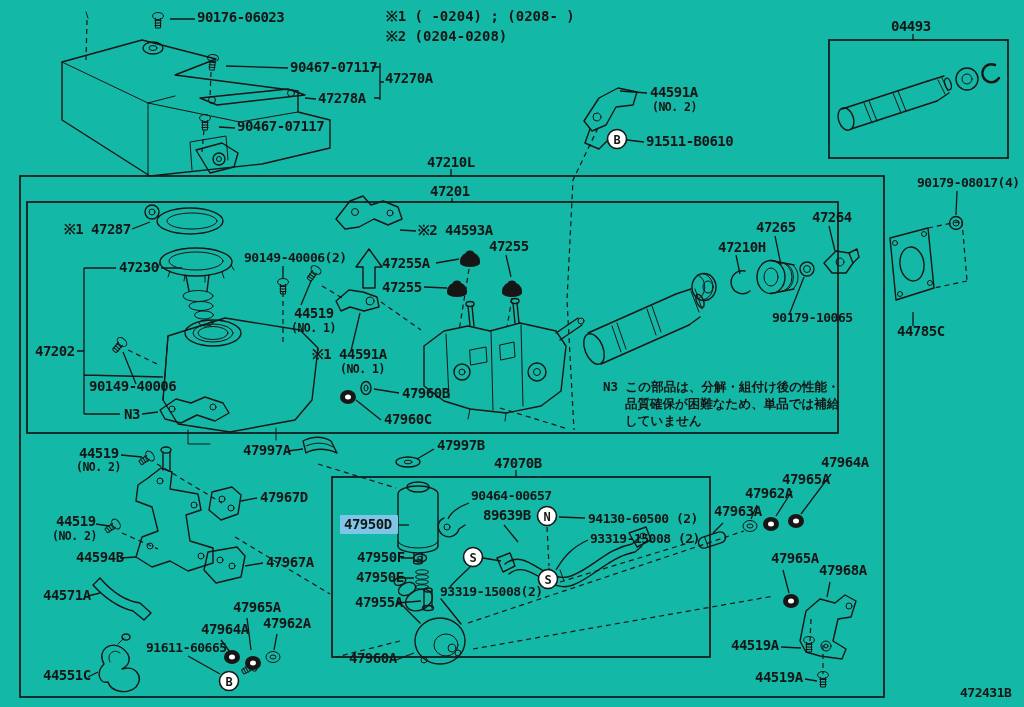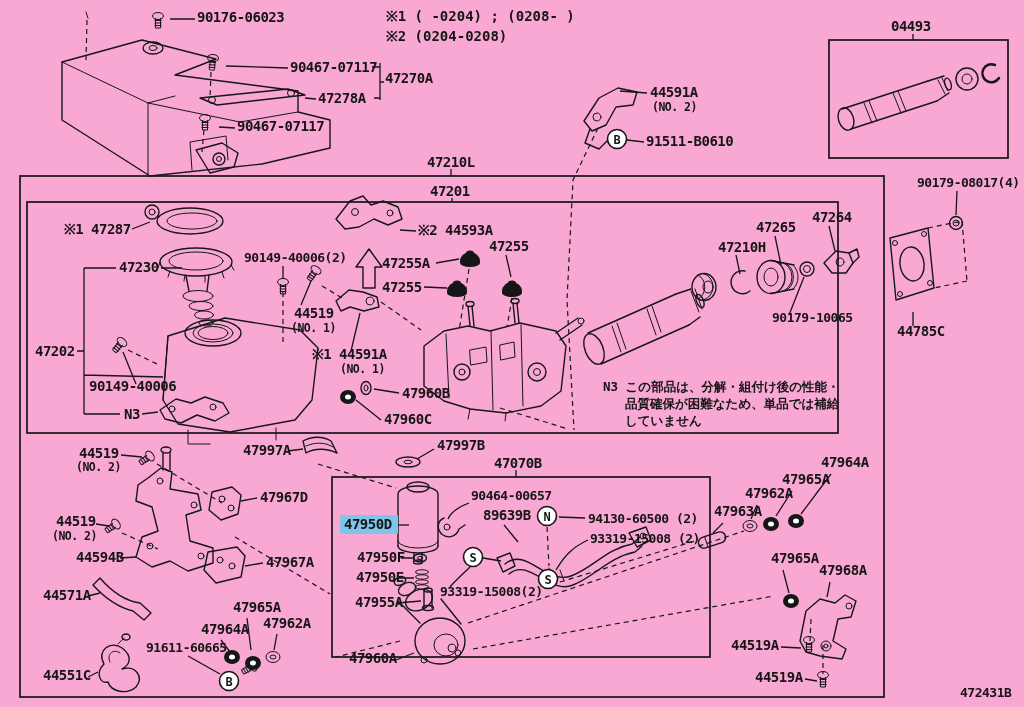--- a/index.html
+++ b/index.html
@@ -1,16 +1,16 @@
 <!DOCTYPE html>
 <html><head>
 <meta charset="utf-8">
 <style>
   html,body { margin:0; padding:0; background:#ffffff; }
-  .canvas { position:relative; width:1024px; height:707px; background:#f9a8d4; overflow:hidden;
+  .canvas { position:relative; width:1024px; height:707px; background:#14b8a6; overflow:hidden;
             font-family:"DejaVu Sans Mono", monospace; }
   svg text { font-family:"DejaVu Sans Mono", monospace; font-weight:700; fill:#151515; }
   .sk   { stroke:#161616; stroke-width:1.4; fill:none; stroke-linejoin:round; stroke-linecap:round; }
   .thin { stroke:#161616; stroke-width:1; fill:none; }
   .box  { fill:none; stroke:#161616; stroke-width:1.7; }
   .ld   { stroke:#161616; stroke-width:1.3; fill:none; }
   .dash { stroke:#161616; stroke-width:1.2; fill:none; stroke-dasharray:5 4; }
 </style>
 </head>
 <body>

